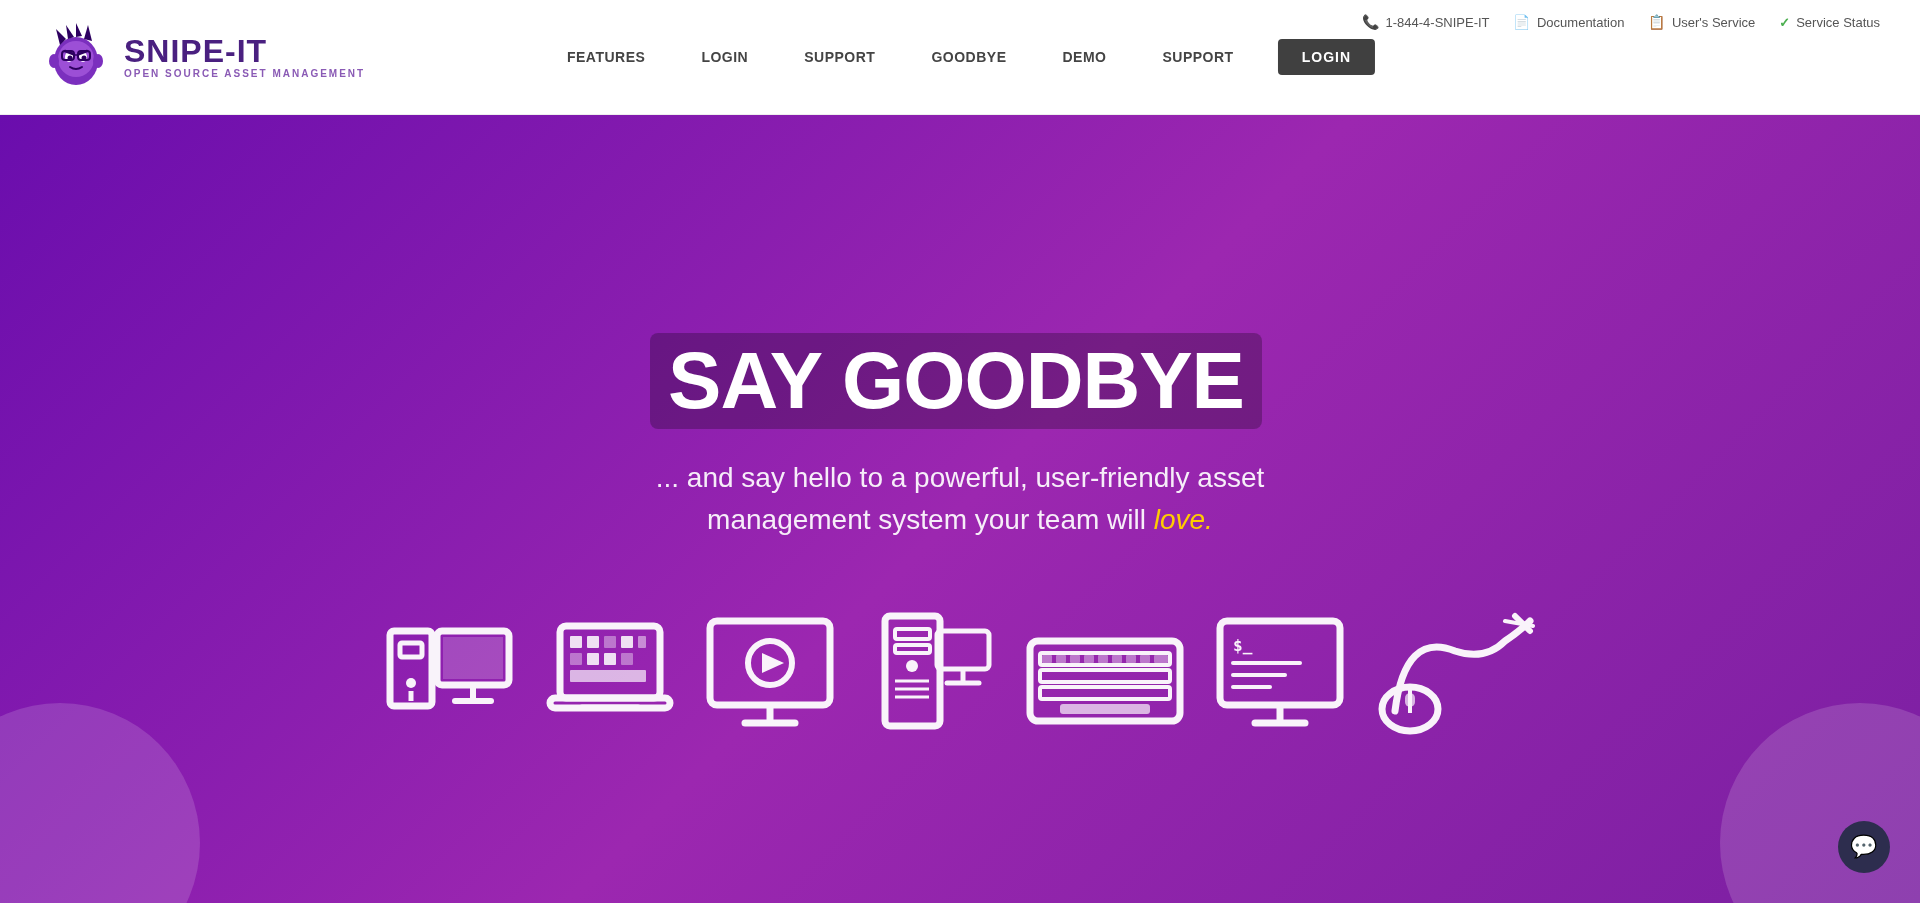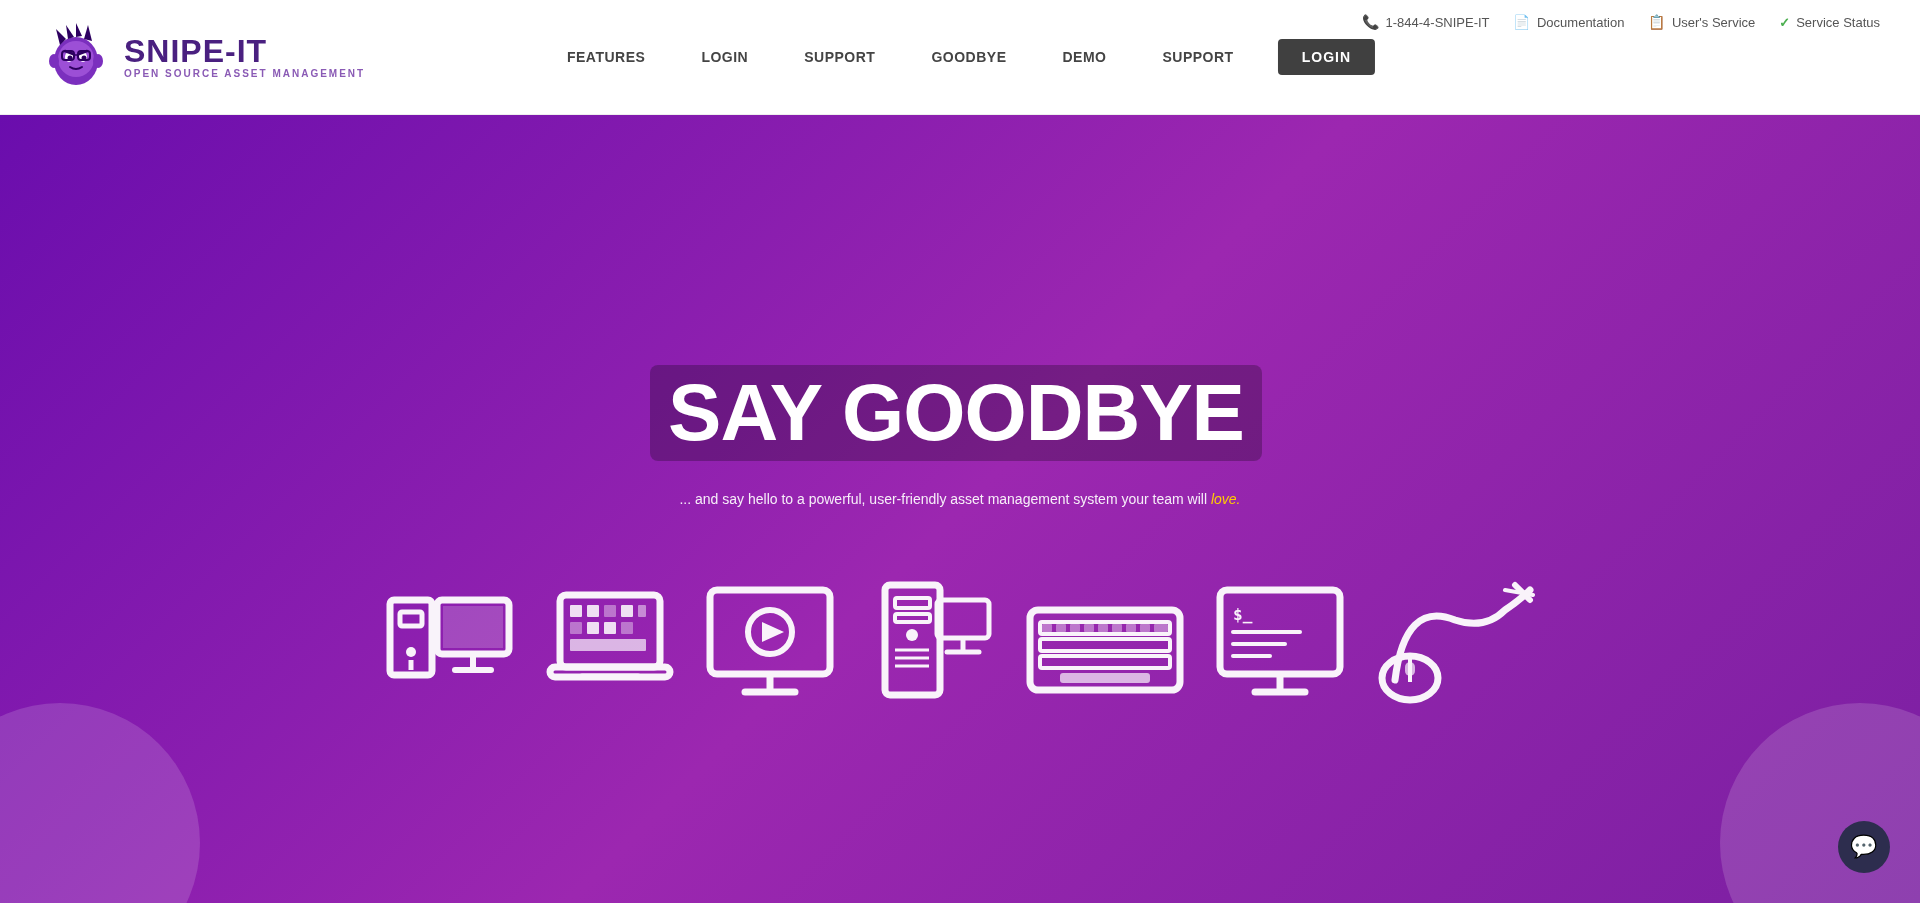--- a/index.html
+++ b/index.html
@@ -125,21 +125,21 @@
       color: #fff;
       line-height: 1.1;
       letter-spacing: -1px;
       margin-bottom: 28px;
       display: flex;
       align-items: center;
       justify-content: center;
       flex-wrap: wrap;
     }
     .hero-subtitle {
-      font-size: 14px;
+      font-size: 28px;
       color: rgba(255,255,255,0.92);
       line-height: 1.5;
       max-width: 680px;
       margin-bottom: 60px;
     }
     .hero-love {
       color: #ffcc00;
       font-style: italic;
     }
     .hero-icons {

